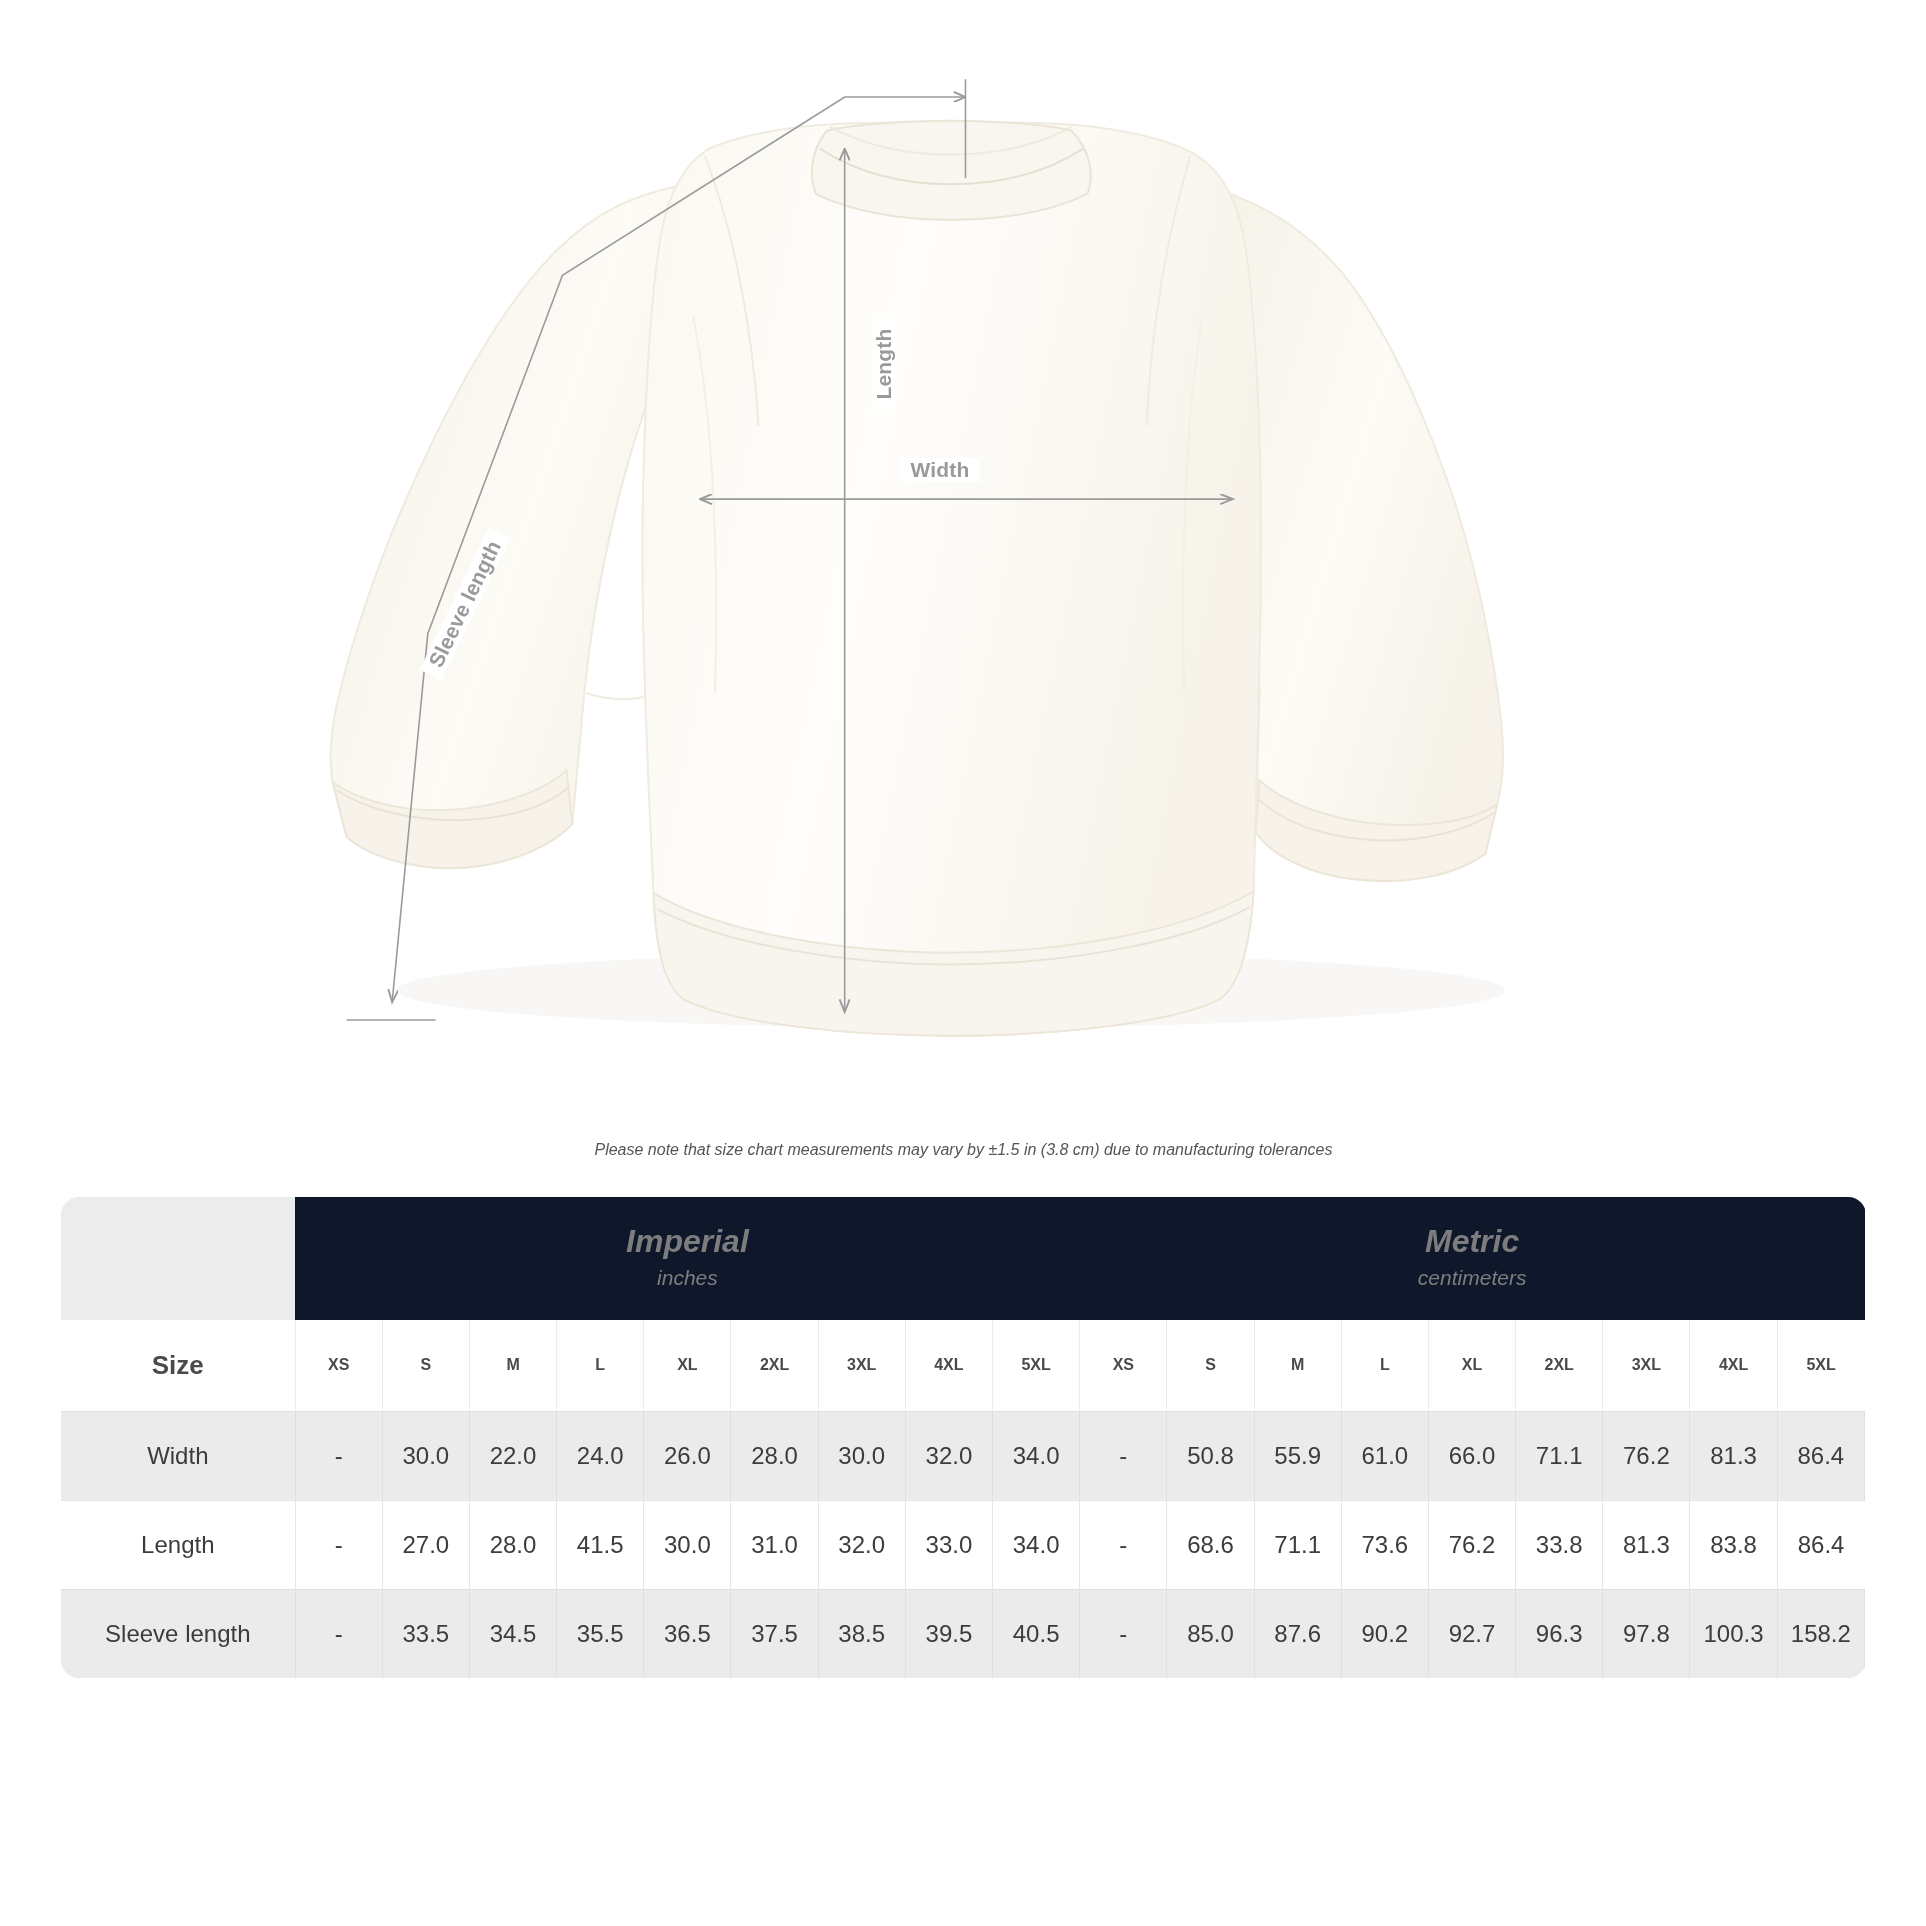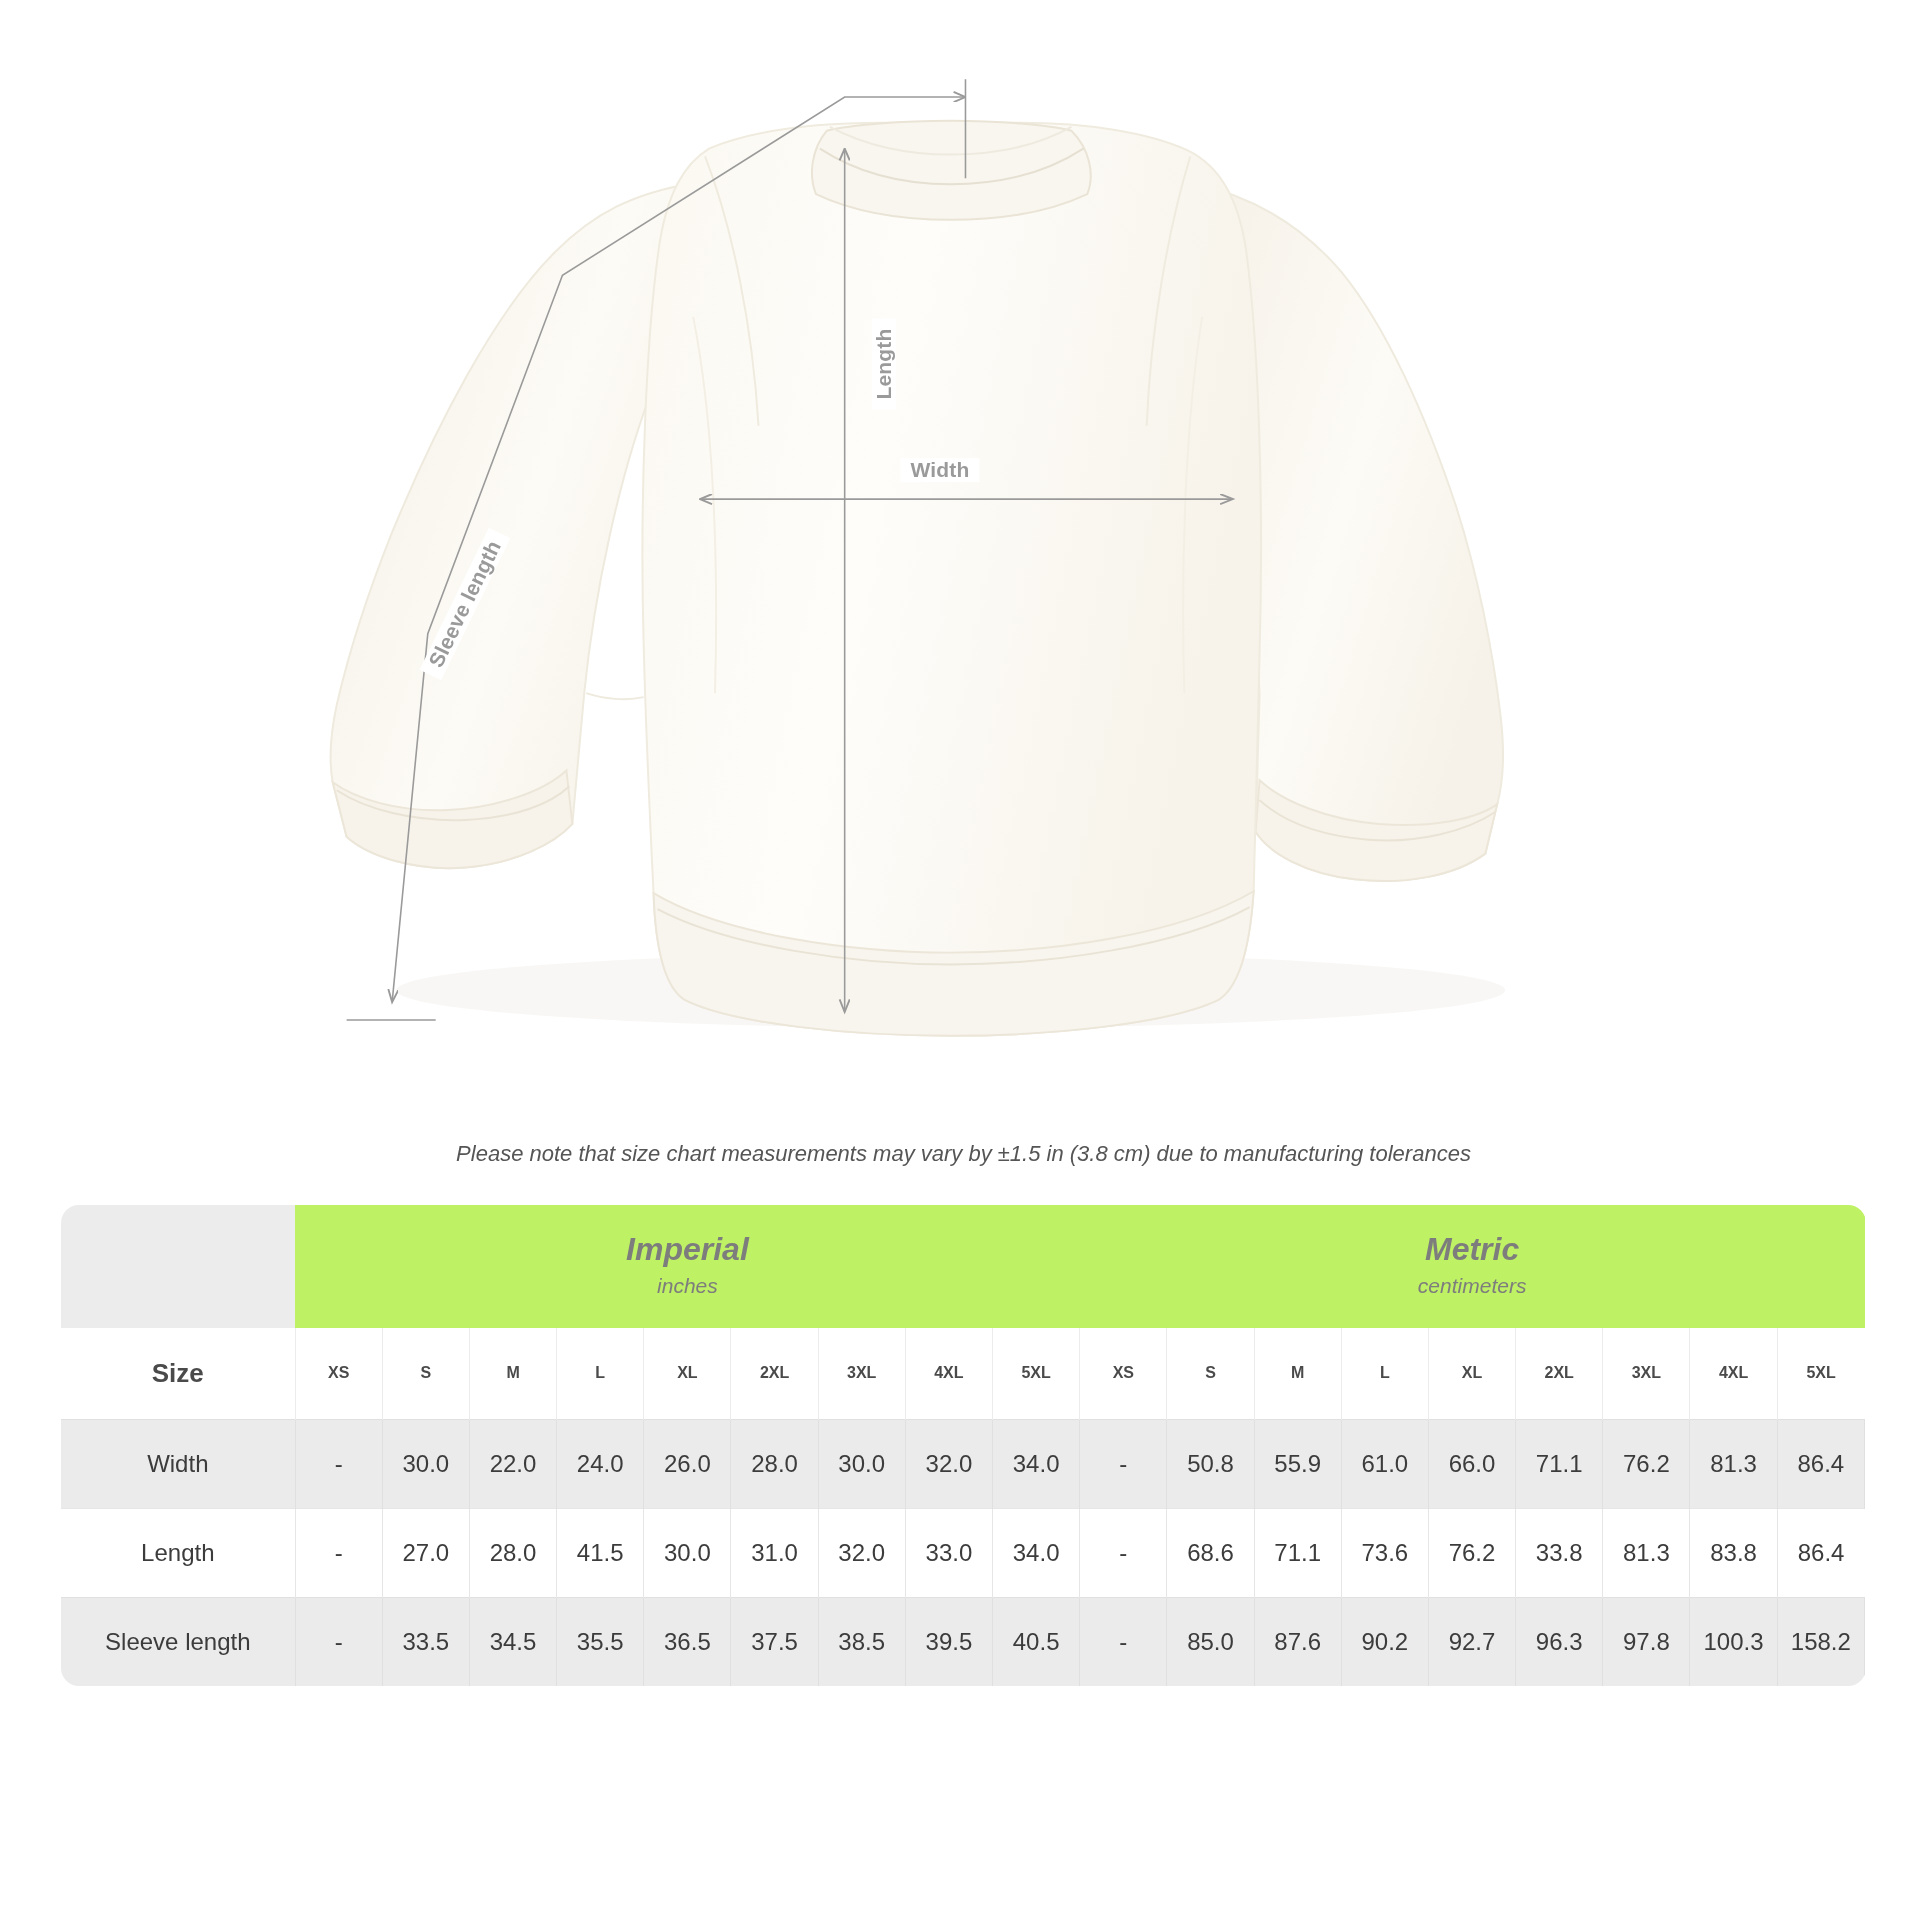--- a/index.html
+++ b/index.html
@@ -69,21 +69,21 @@
     margin-top: 10px;
   }
   .chart-title {
     font-size: 40px;
     font-weight: bold;
     color: #2f2f2f;
     margin: 0;
     letter-spacing: -0.2px;
   }
   .chart-note {
-    font-size: 22px;
+    font-size: 16px;
     font-style: italic;
     color: #555555;
     margin: 22px 0 0 0;
   }
 
   
   .table-wrap {
     margin: 38px 61px 0 61px;
     border-radius: 18px;
     overflow: hidden;
@@ -95,21 +95,21 @@
   }
   table.size-table td, table.size-table th {
     text-align: center;
     vertical-align: middle;
     font-size: 23px;
     color: #3c3c3c;
     font-weight: normal;
   }
   
   .unit-cell {
-    background: #bef264;
+    background: #0f172a;
     padding: 26px 0 30px 0;
   }
   .unit-name {
     font-size: 32px;
     font-weight: bold;
     font-style: italic;
     color: #7d7d7d;
     line-height: 1.15;
   }
   .unit-sub {

